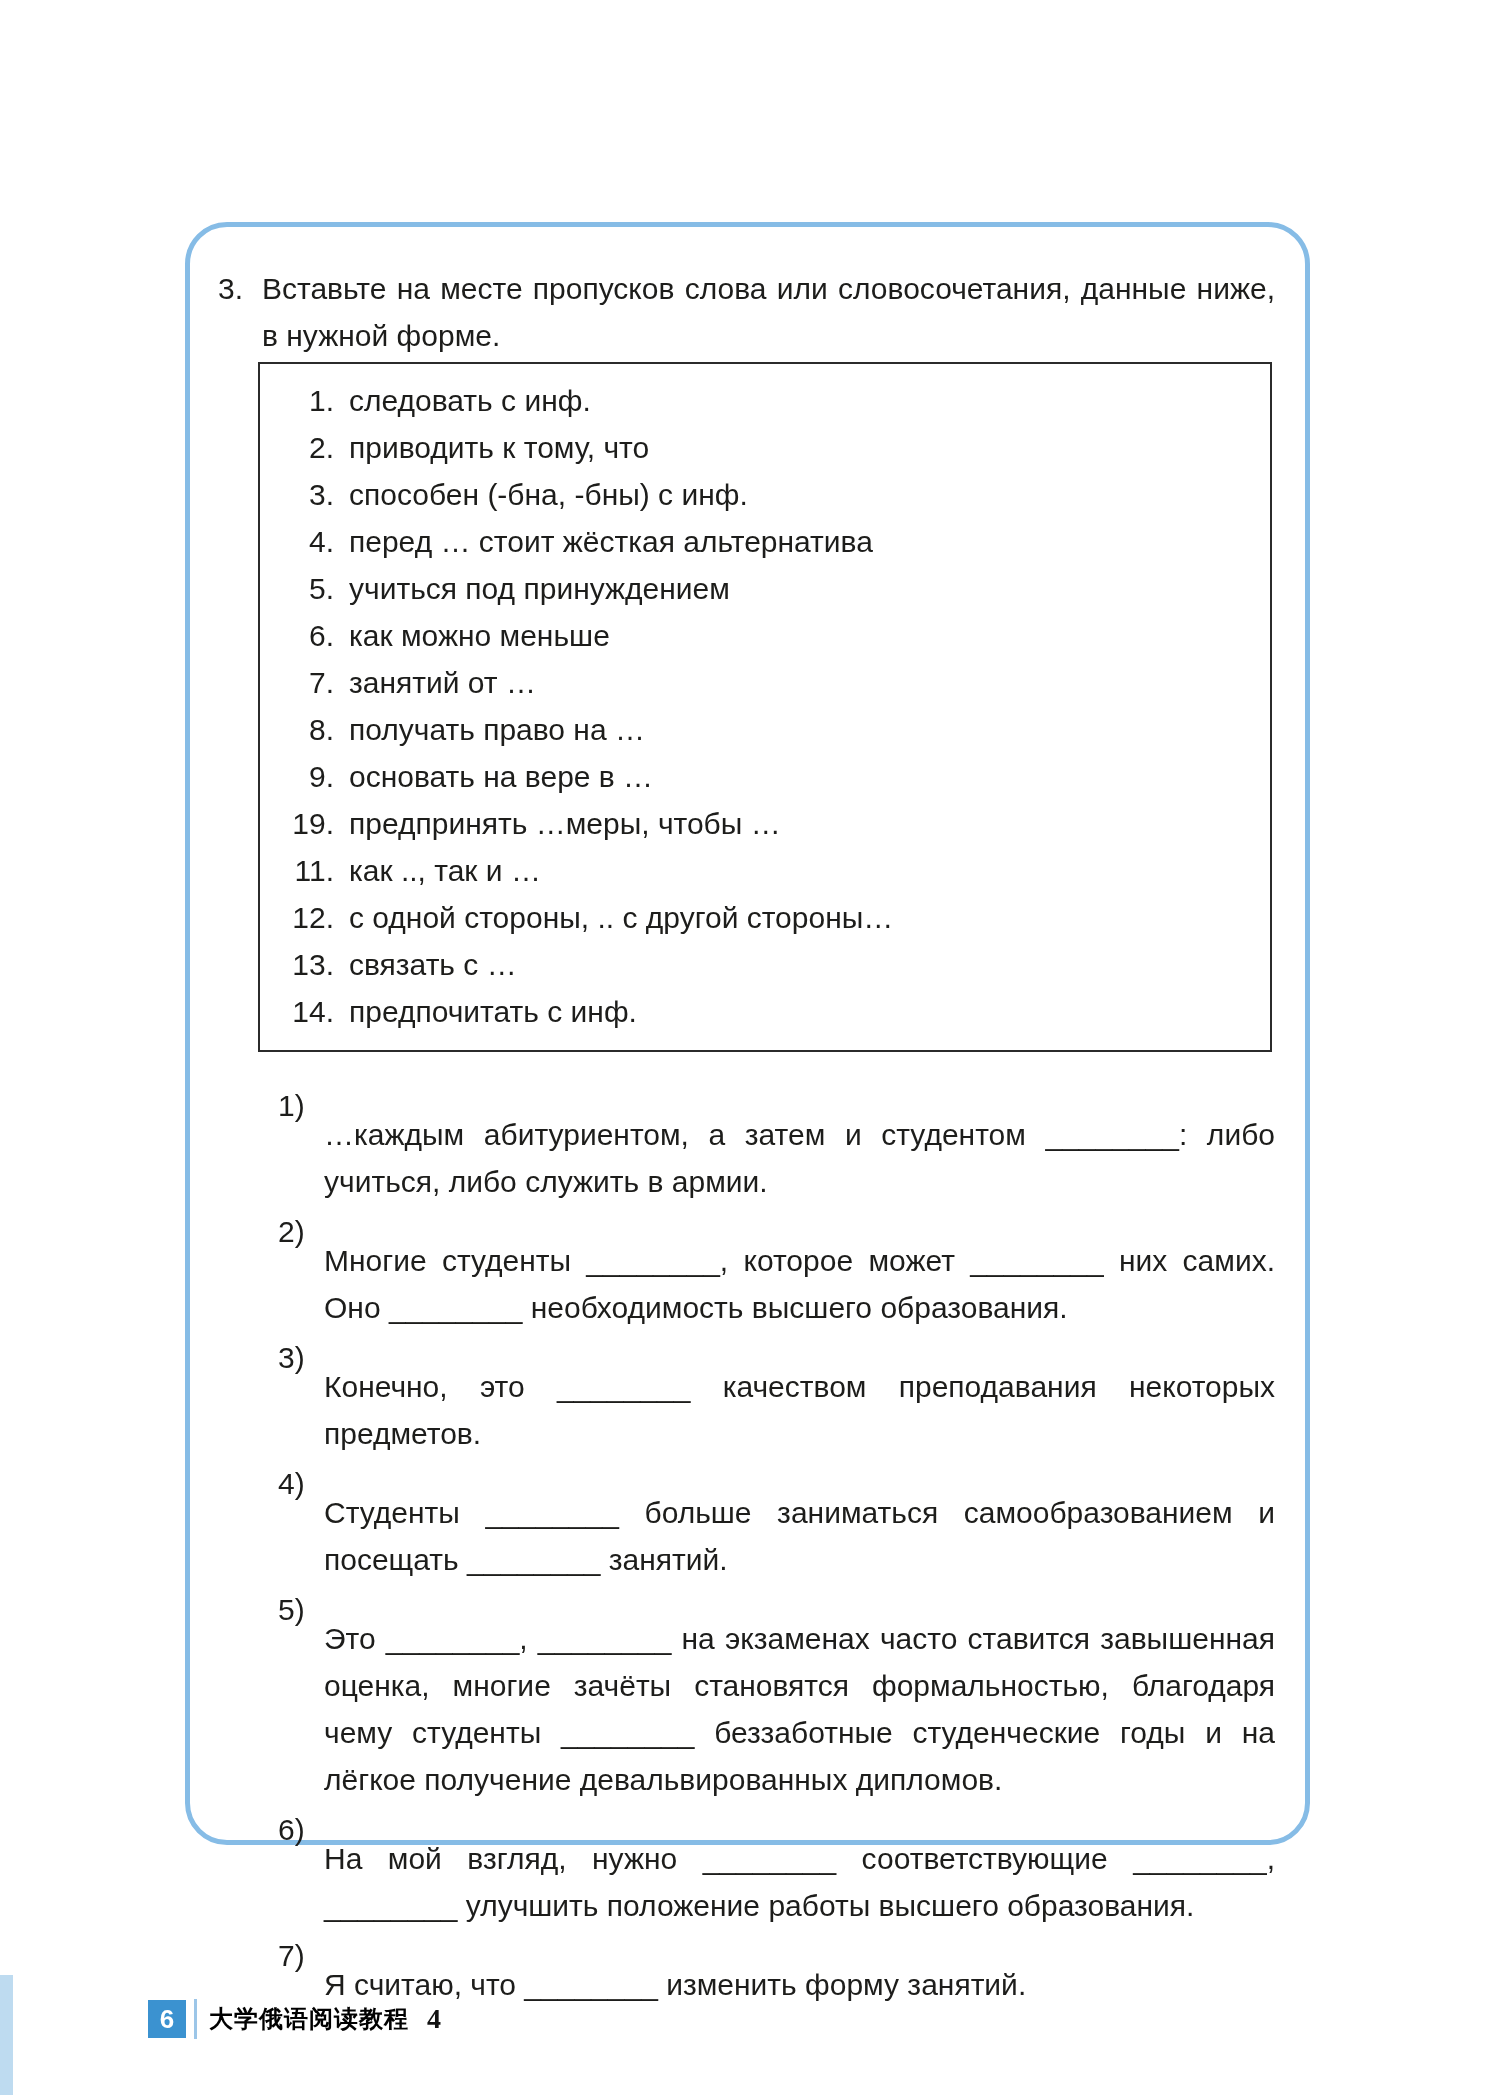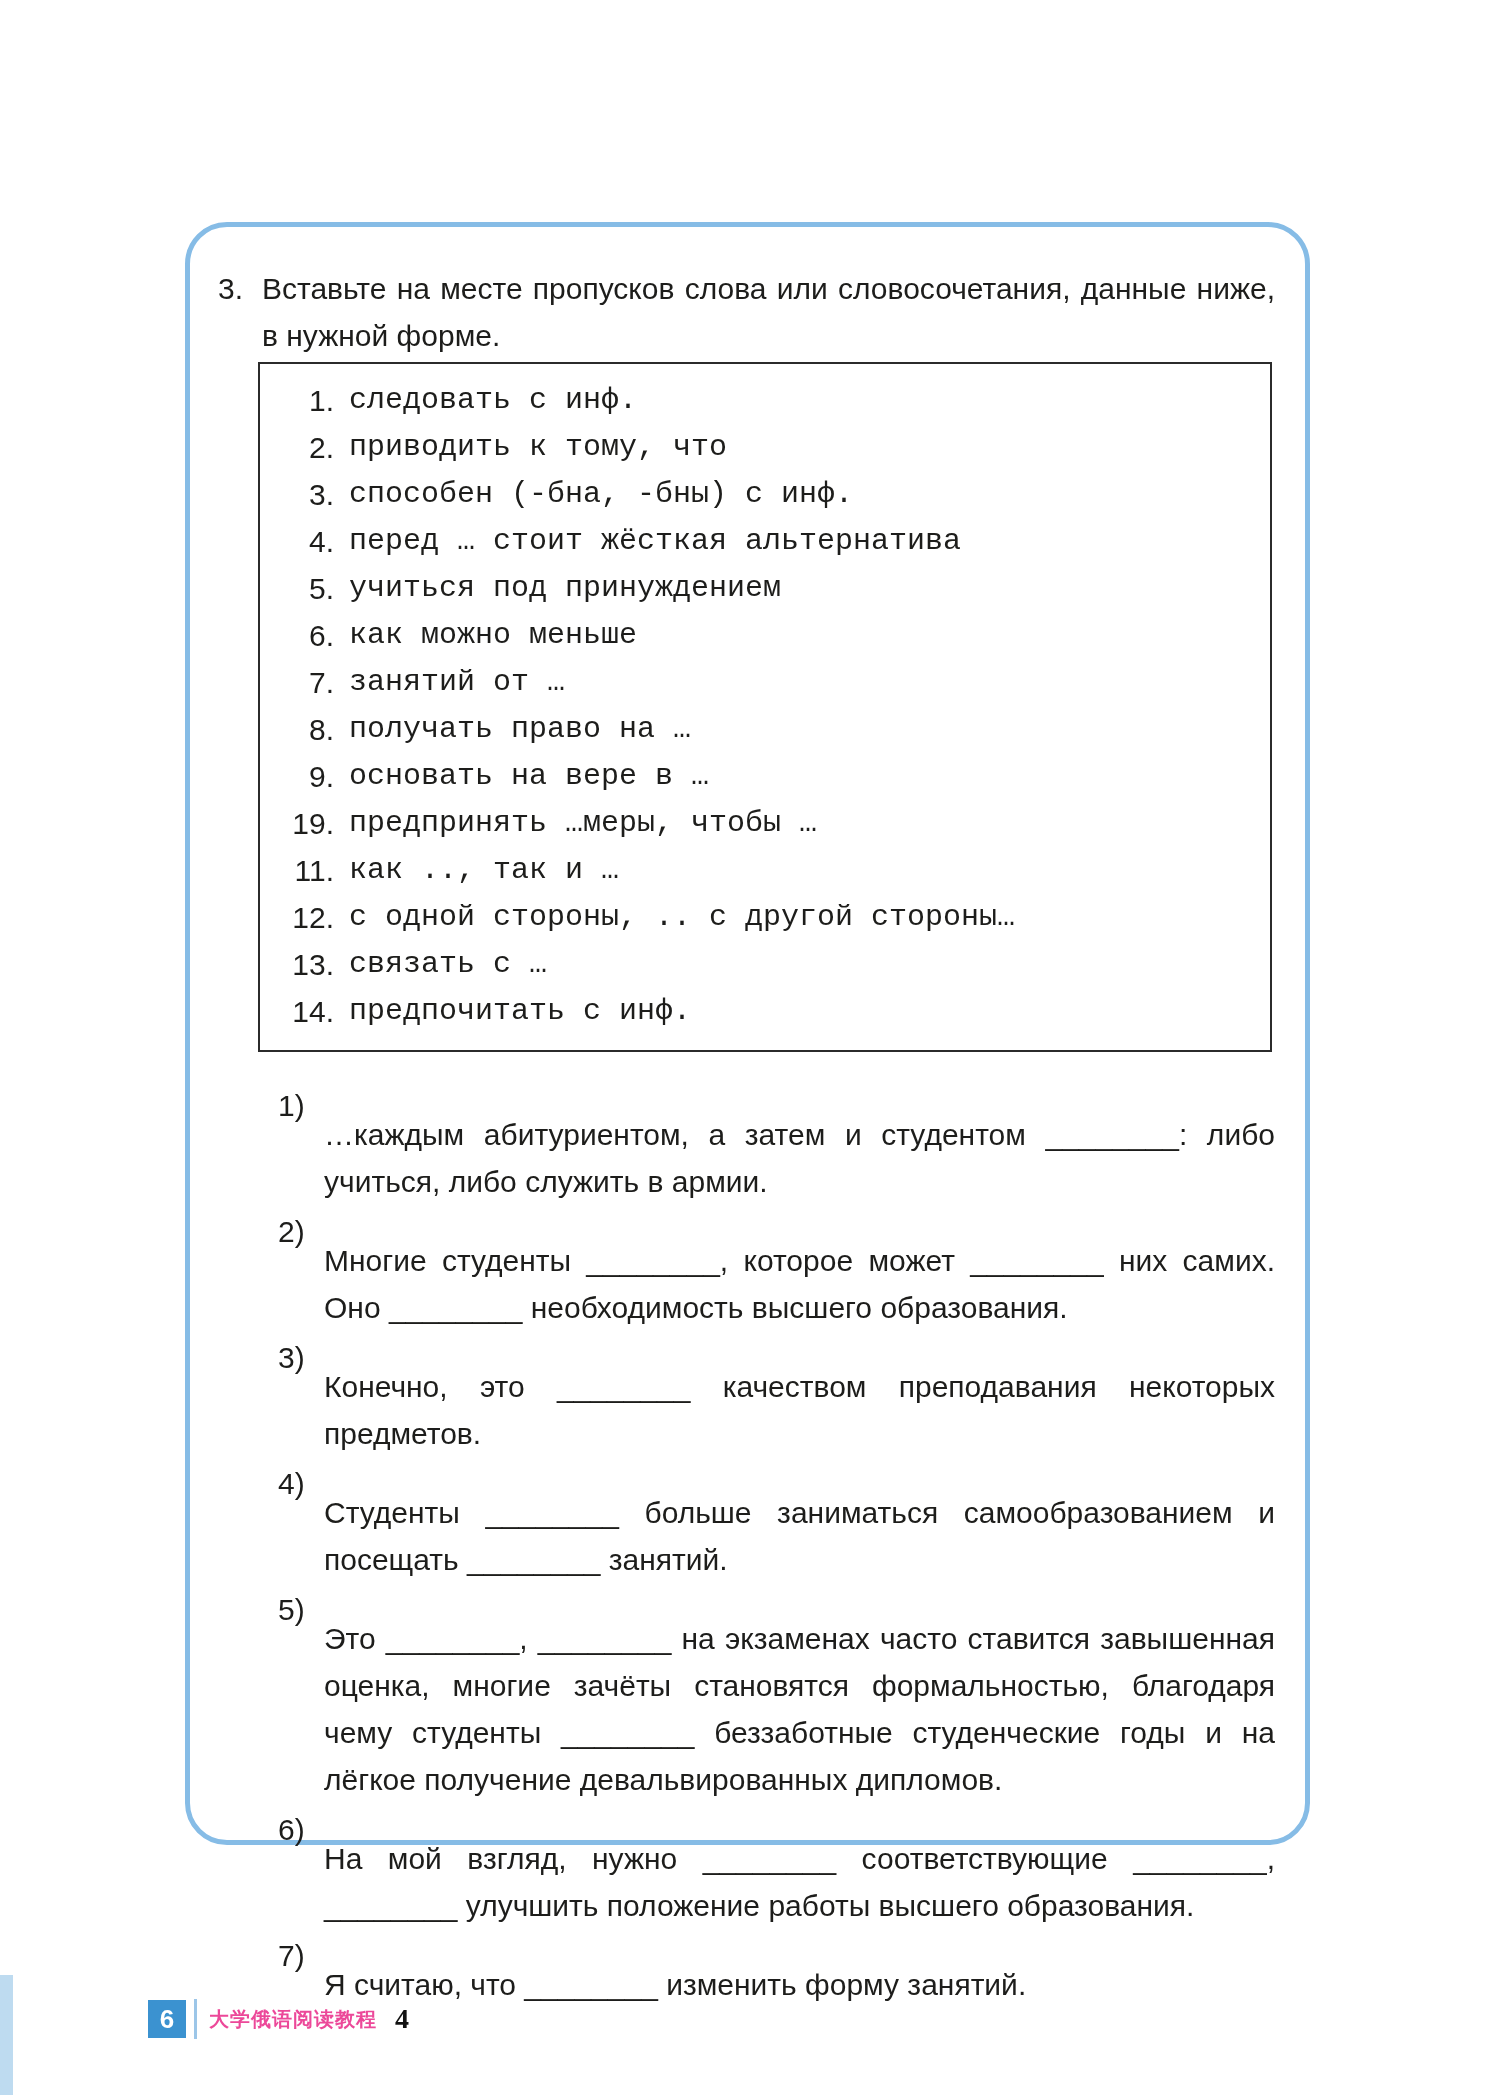--- a/index.html
+++ b/index.html
@@ -57,21 +57,20 @@
     font-size: 30px;
     line-height: 47px;
   }
   .w-num {
     width: 74px;
     flex-shrink: 0;
     text-align: right;
   }
   .w-text {
     margin-left: 15px;
-    font-family: Liberation Mono, monospace;
   }
 
   
   .sentences {
     margin: 30px 0 0 60px;
     width: 997px;
   }
   .sentence-row {
     display: flex;
     font-size: 30px;
@@ -118,22 +117,22 @@
   }
   .footer-divider {
     width: 3px;
     height: 40px;
     background: #9cc6e8;
     margin: 0 12px 0 8px;
   }
   .book-title {
     font-family: "Liberation Serif", serif;
     font-weight: bold;
-    font-size: 20px;
-    color: #ec4899;
+    font-size: 24px;
+    color: #000000;
     letter-spacing: 1px;
   }
   .volume {
     font-family: "Liberation Serif", serif;
     font-weight: bold;
     font-size: 28px;
     margin-left: 18px;
     color: #111111;
   }
 </style>

